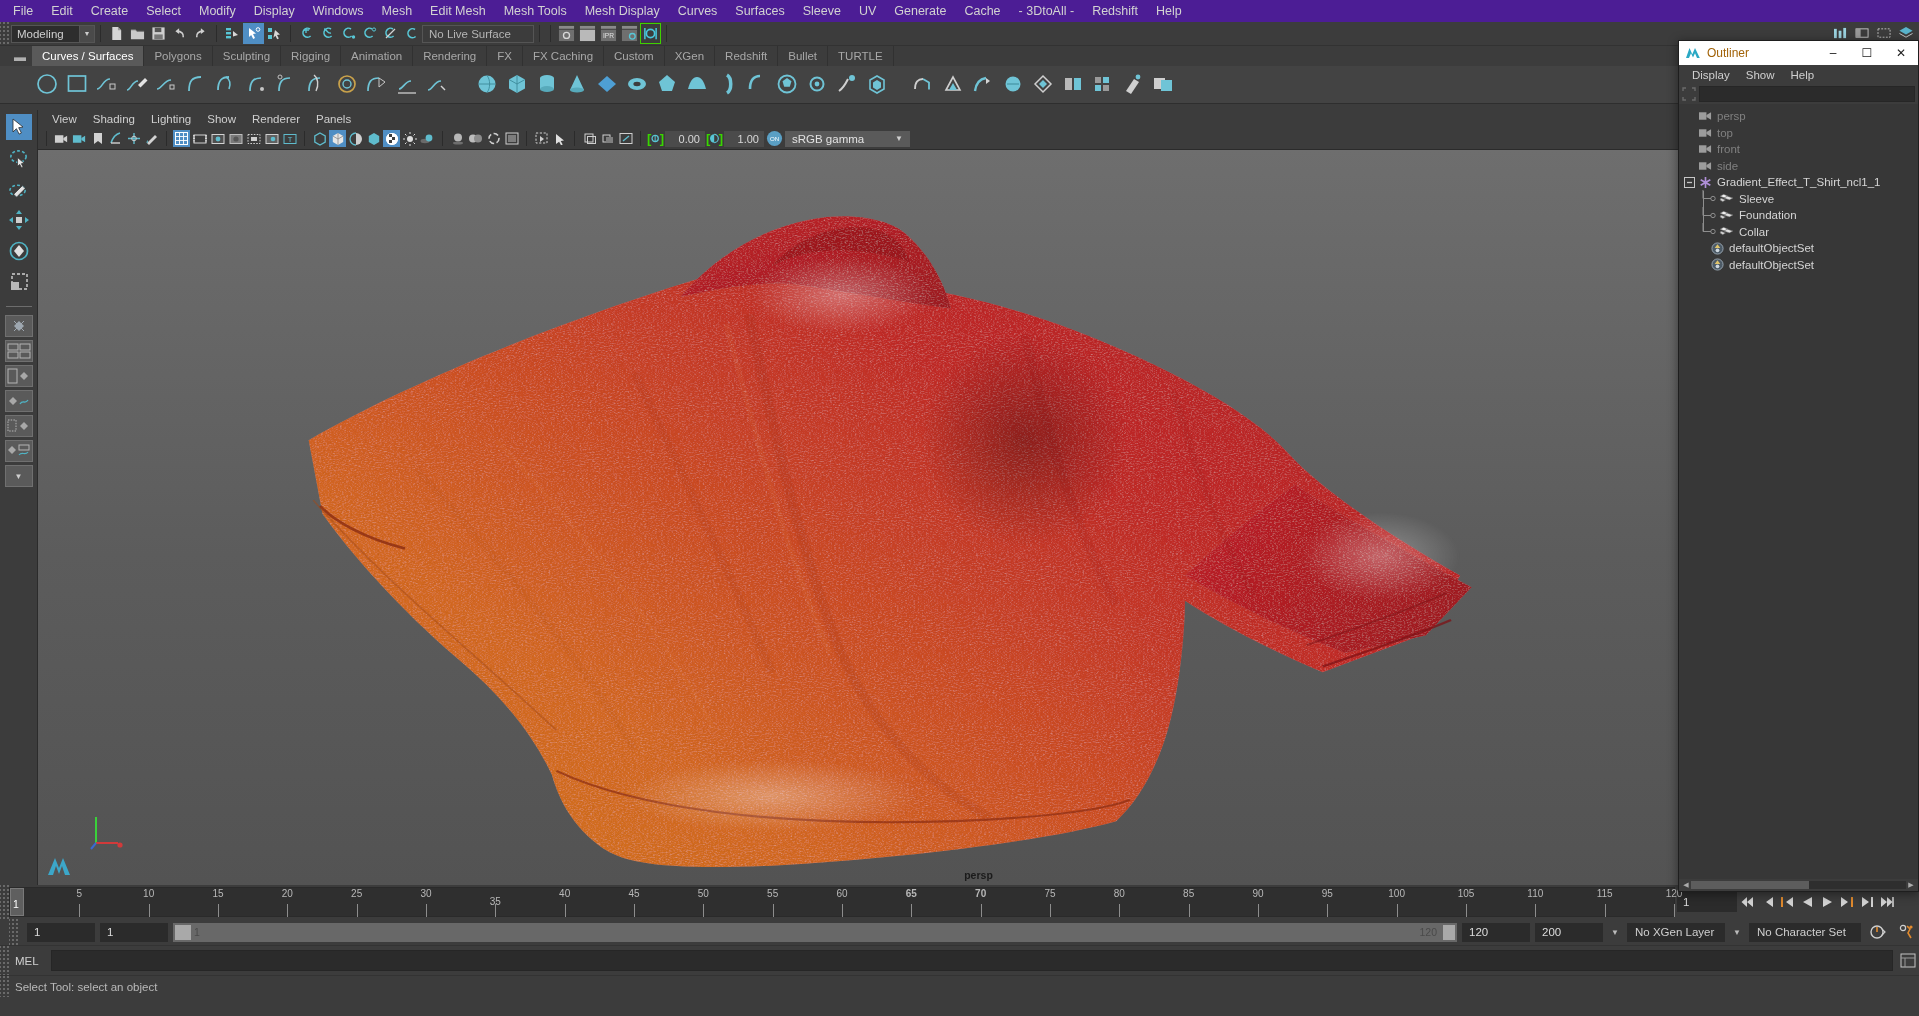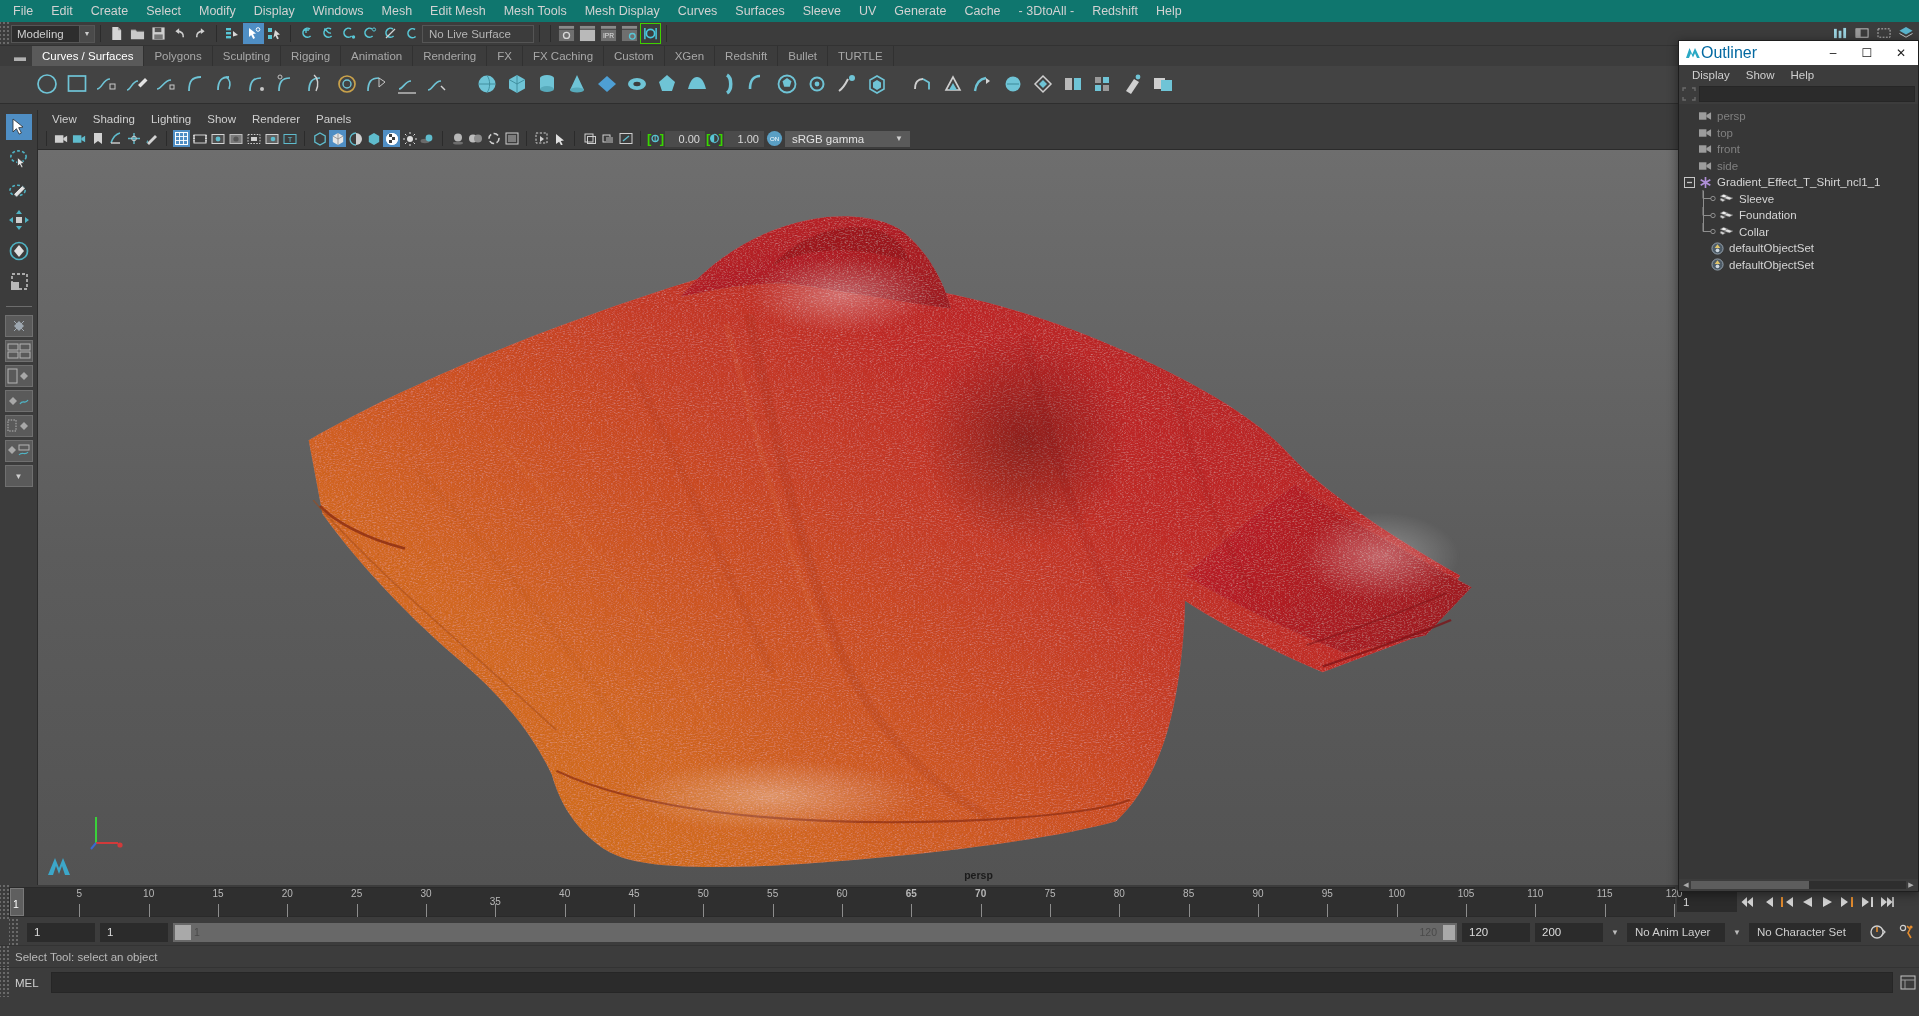--- a/index.html
+++ b/index.html
@@ -17,21 +17,21 @@
   .gripper {
     width:9px; flex:0 0 9px; align-self:stretch;
     background-image:radial-gradient(circle, #6a6a6a 1px, transparent 1.2px);
     background-size:4px 4px; background-position:2px 3px;
   }
   .sep { width:1px; align-self:stretch; background:#2b2b2b; margin:3px 5px; flex:0 0 1px; }
 
   
   #menubar {
     height:22px; display:flex; align-items:center;
-    background:#0f766e; padding-left:4px;
+    background:#4c1d95; padding-left:4px;
   }
   #menubar .mi {
     font-size:12.5px; color:#d2d2d2; padding:2px 9px;
     white-space:nowrap; cursor:default; line-height:16px;
   }
 
   
   #toolrow {
     height:24px; display:flex; align-items:center;
     background:#3c3c3c; border-bottom:1px solid #323232;
@@ -128,21 +128,21 @@
   #mayalogo { position:absolute; left:8px; bottom:6px; width:26px; height:26px; }
 
   
   #outliner {
     position:absolute; left:1678px; top:40px; width:241px; height:852px;
     background:#3c3c3c; border:1px solid #1e1e1e; display:flex; flex-direction:column;
     z-index:30; box-shadow:0 2px 10px rgba(0,0,0,.45);
   }
   #olTitle { height:24px; background:#ffffff; display:flex; align-items:center;
              padding-left:6px; }
-  #olTitle .tl { font-size:16px; color:#0369a1; }
+  #olTitle .tl { font-size:12px; color:#a16207; margin-left:6px; }
   #olTitle .wbtns { margin-left:auto; display:flex; height:100%; }
   #olTitle .wb { width:34px; height:100%; display:flex; align-items:center;
                  justify-content:center; color:#222; font-size:12px; cursor:default; }
   #olMenu { height:19px; background:#3c3c3c; display:flex; align-items:center;
             padding-left:5px; }
   #olMenu .omi { font-size:11.5px; color:#d0d0d0; padding:1px 8px; cursor:default; }
   #olSearch { height:20px; background:#3c3c3c; display:flex; align-items:center;
               padding:0 3px; gap:3px; }
   #olSearch .sbox { flex:1; height:16px; background:#2b2b2b; border:1px solid #262626; }
   #olTree { flex:1; background:#373737; padding-top:4px; overflow:hidden;
@@ -1250,48 +1250,48 @@
     <div class="numfield" style="width:68px">1</div>
     <div id="rangeSlider">
       <div class="lh"></div>
       <div class="lnum">1</div>
       <div class="rnum">120</div>
       <div class="rh"></div>
     </div>
     <div class="numfield" style="width:68px">120</div>
     <div class="numfield" style="width:68px">200</div>
     <div class="dcaret">▼</div>
-    <div class="dropfield" style="width:98px">No Anim Layer</div>
+    <div class="dropfield" style="width:98px">No XGen Layer</div>
     <div class="dcaret">▼</div>
     <div class="dropfield" style="width:112px">No Character Set</div>
     <div style="width:24px;height:20px;display:flex;align-items:center;justify-content:center">
       <svg width="18" height="16" viewBox="0 0 18 16">
           <circle cx="8" cy="8" r="6" fill="none" stroke="#cfcfcf" stroke-width="1.4"></circle>
           <path d="M8 3v5" stroke="#e08a2e" stroke-width="1.6"></path>
           <path d="M13 5l3 3-3 3" fill="none" stroke="#cfcfcf" stroke-width="1.2"></path>
         </svg>
     </div>
     <div style="width:24px;height:20px;display:flex;align-items:center;justify-content:center">
       <svg width="18" height="16" viewBox="0 0 18 16">
           <circle cx="5" cy="4" r="2.6" fill="none" stroke="#cfcfcf" stroke-width="1.2"></circle>
           <path d="M9 2l3 3-2 4 3 5" fill="none" stroke="#e08a2e" stroke-width="1.6"></path>
           <circle cx="13" cy="3" r="1.6" fill="#e08a2e"></circle>
         </svg>
     </div>
-  </div>
-
-  <div id="statusRow">
-    <div class="gripper" style="margin-left:-9px;margin-right:6px"></div>
-    <div id="statusText">Select Tool: select an object</div>
   </div>
 
   <div id="melRow">
     <div class="gripper" style="margin-left:-9px;margin-right:6px"></div>
     <div id="melLabel">MEL</div>
     <div id="melInput" title=""></div>
     <div id="melIcon">
       <svg width="16" height="15" viewBox="0 0 16 15">
           <rect x="1" y="1" width="14" height="13" fill="none" stroke="#c4c4c4"></rect>
           <path d="M1 5h14M5 5v9" stroke="#9a9a9a"></path>
         </svg>
     </div>
   </div>
+
+  <div id="statusRow">
+    <div class="gripper" style="margin-left:-9px;margin-right:6px"></div>
+    <div id="statusText">Select Tool: select an object</div>
+  </div>
 </div>
 
 </body></html>

